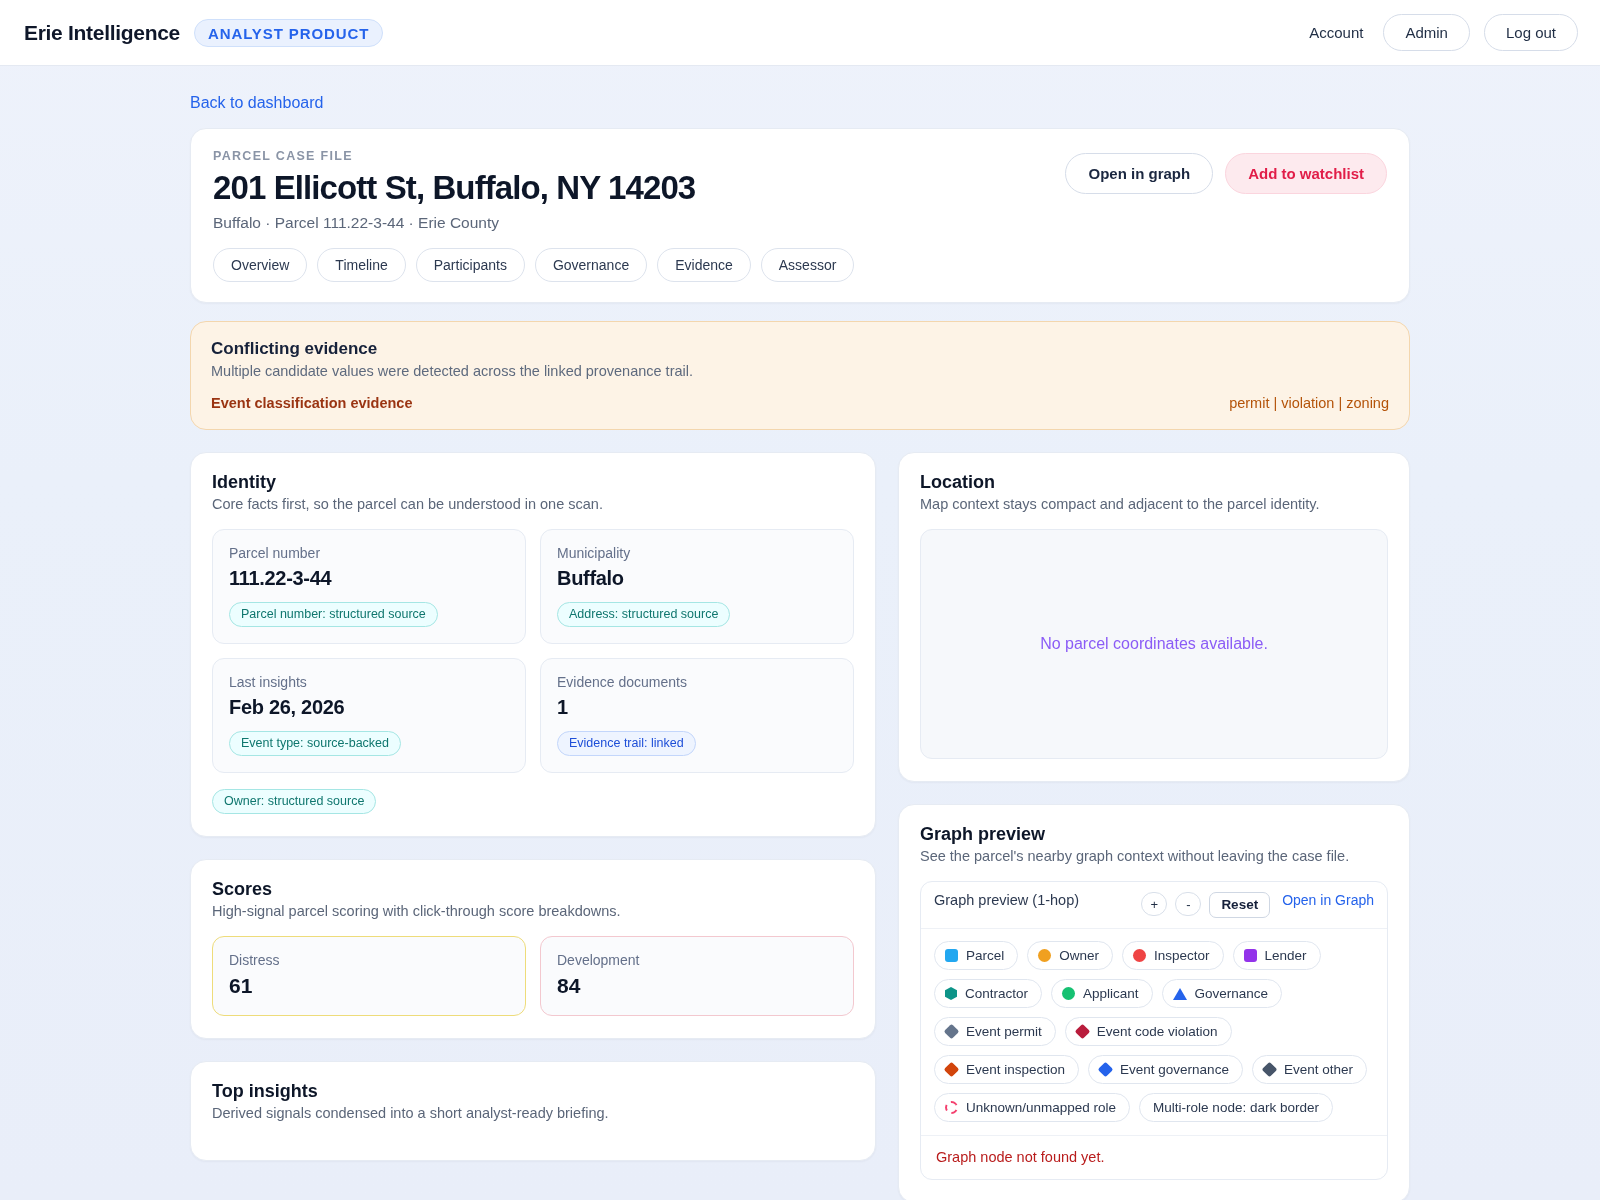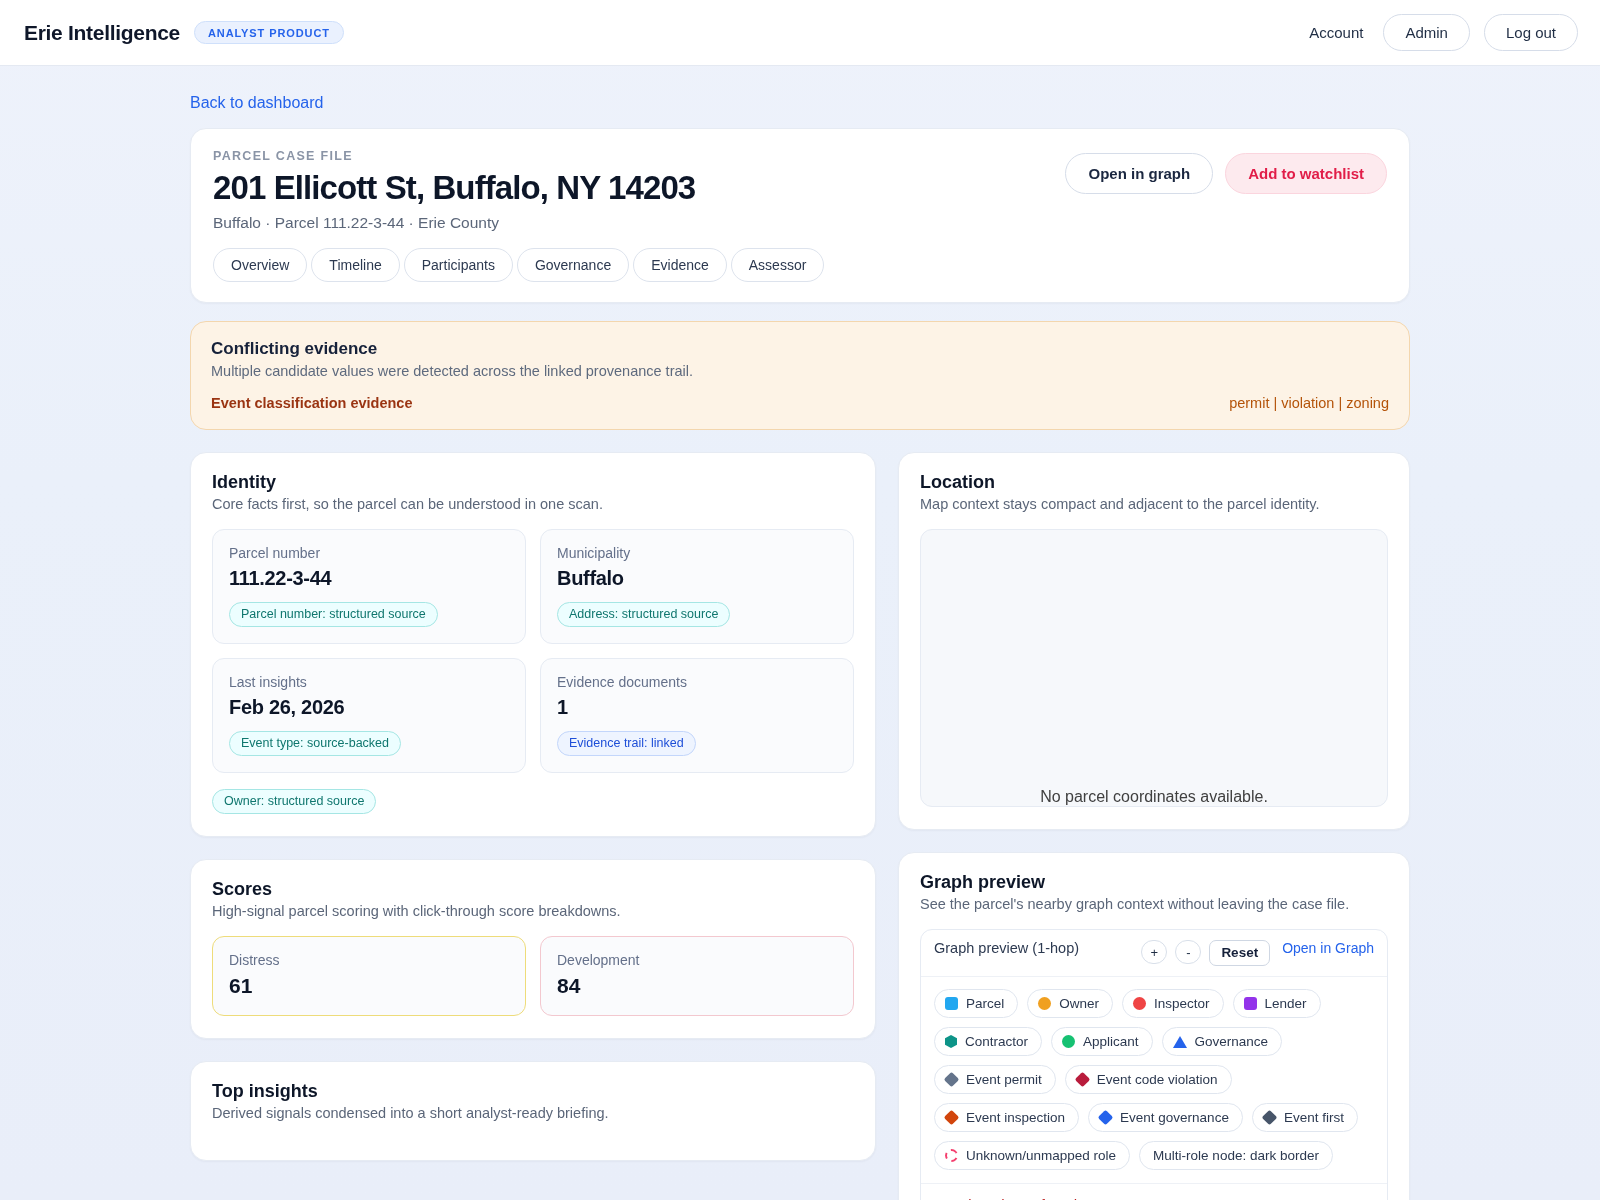--- a/index.html
+++ b/index.html
@@ -21,21 +21,21 @@
     padding: 0 22px 0 24px;
   }
   .brand {
     font-size: 21px;
     font-weight: bold;
     letter-spacing: -0.3px;
     color: #0f172a;
   }
   .brand-badge {
     margin-left: 14px;
-    font-size: 11px;
+    font-size: 15px;
     font-weight: bold;
     letter-spacing: 0.9px;
     color: #2563eb;
     background: #eaf1fe;
     border: 1px solid #cfe0fb;
     border-radius: 999px;
     padding: 5px 13px 4px;
   }
   .topbar-spacer { flex: 1; }
   .topnav { display: flex; align-items: center; gap: 14px; }
@@ -91,21 +91,21 @@
     font-weight: bold;
     letter-spacing: -0.9px;
     color: #0d1628;
     margin-bottom: 7px;
   }
   .case-sub {
     font-size: 15.5px;
     color: #5b6679;
     margin-bottom: 16px;
   }
-  .tabs { display: flex; gap: 4px; flex-wrap: wrap; }
+  .tabs { display: flex; gap: 10px; flex-wrap: wrap; }
   .tab {
     font-size: 14px;
     color: #2c3950;
     background: #fff;
     border: 1px solid #dde3ed;
     border-radius: 999px;
     padding: 8px 17px;
     cursor: pointer;
     font-family: inherit;
   }
@@ -223,29 +223,29 @@
     font-size: 12.5px;
     padding: 4px 11px 5px;
     border-radius: 999px;
   }
   .prov.teal { color: #0f766e; background: #ecfeff; border: 1px solid #a5e6e4; }
   .prov.blue { color: #1d4ed8; background: #eef4ff; border: 1px solid #c3d6fb; }
   .owner-chip { margin-top: 16px; }
 
   
   .mapbox {
-    height: 278px;
+    height: 230px;
     background: #f6f8fb;
     border: 1px solid #e6ebf3;
     border-radius: 12px;
     display: flex;
-    align-items: flex-end;
+    align-items: center;
     justify-content: center;
     font-size: 16px;
-    color: #404040;
+    color: #8b5cf6;
   }
 
   
   .score-grid {
     display: grid;
     grid-template-columns: 1fr 1fr;
     gap: 14px;
   }
   .score {
     background: #fafbfd;
@@ -509,21 +509,21 @@
             <span class="lg">
                 <i class="gl diamond" style="background: rgb(210, 69, 12);"></i>
                 <span>Event inspection</span>
               </span>
             <span class="lg">
                 <i class="gl diamond" style="background: rgb(37, 99, 235);"></i>
                 <span>Event governance</span>
               </span>
             <span class="lg">
                 <i class="gl diamond" style="background: rgb(71, 85, 105);"></i>
-                <span>Event first</span>
+                <span>Event other</span>
               </span>
             <span class="lg">
                 <i class="gl dashed" style="border-color: rgb(244, 63, 110);"></i>
                 <span>Unknown/unmapped role</span>
               </span>
             <span class="lg plain">Multi-role node: dark border</span>
           </div>
           <div class="gp-foot">Graph node not found yet.</div>
         </div>
       </div>

